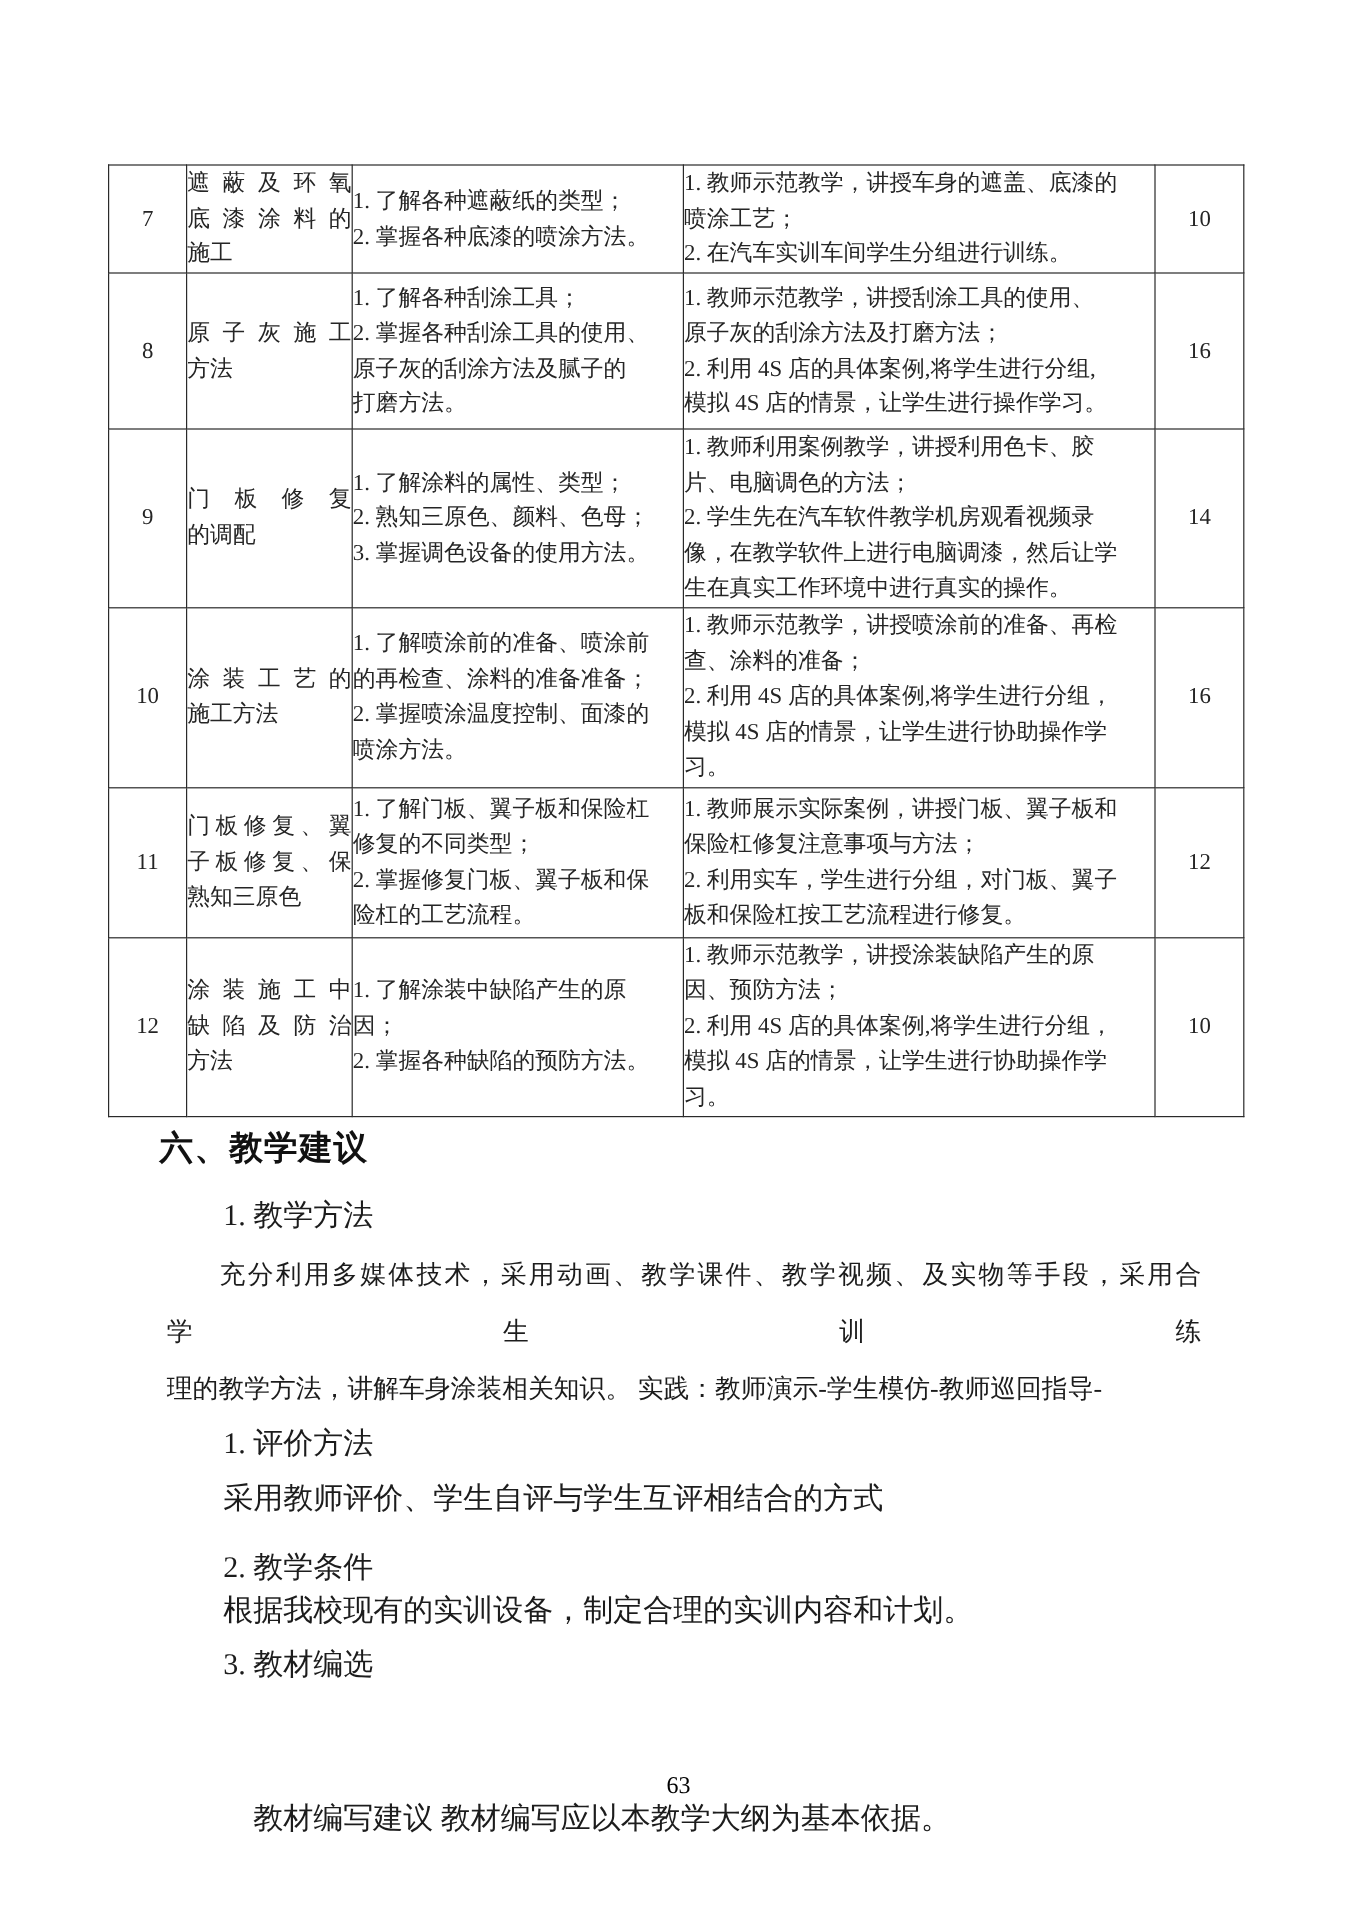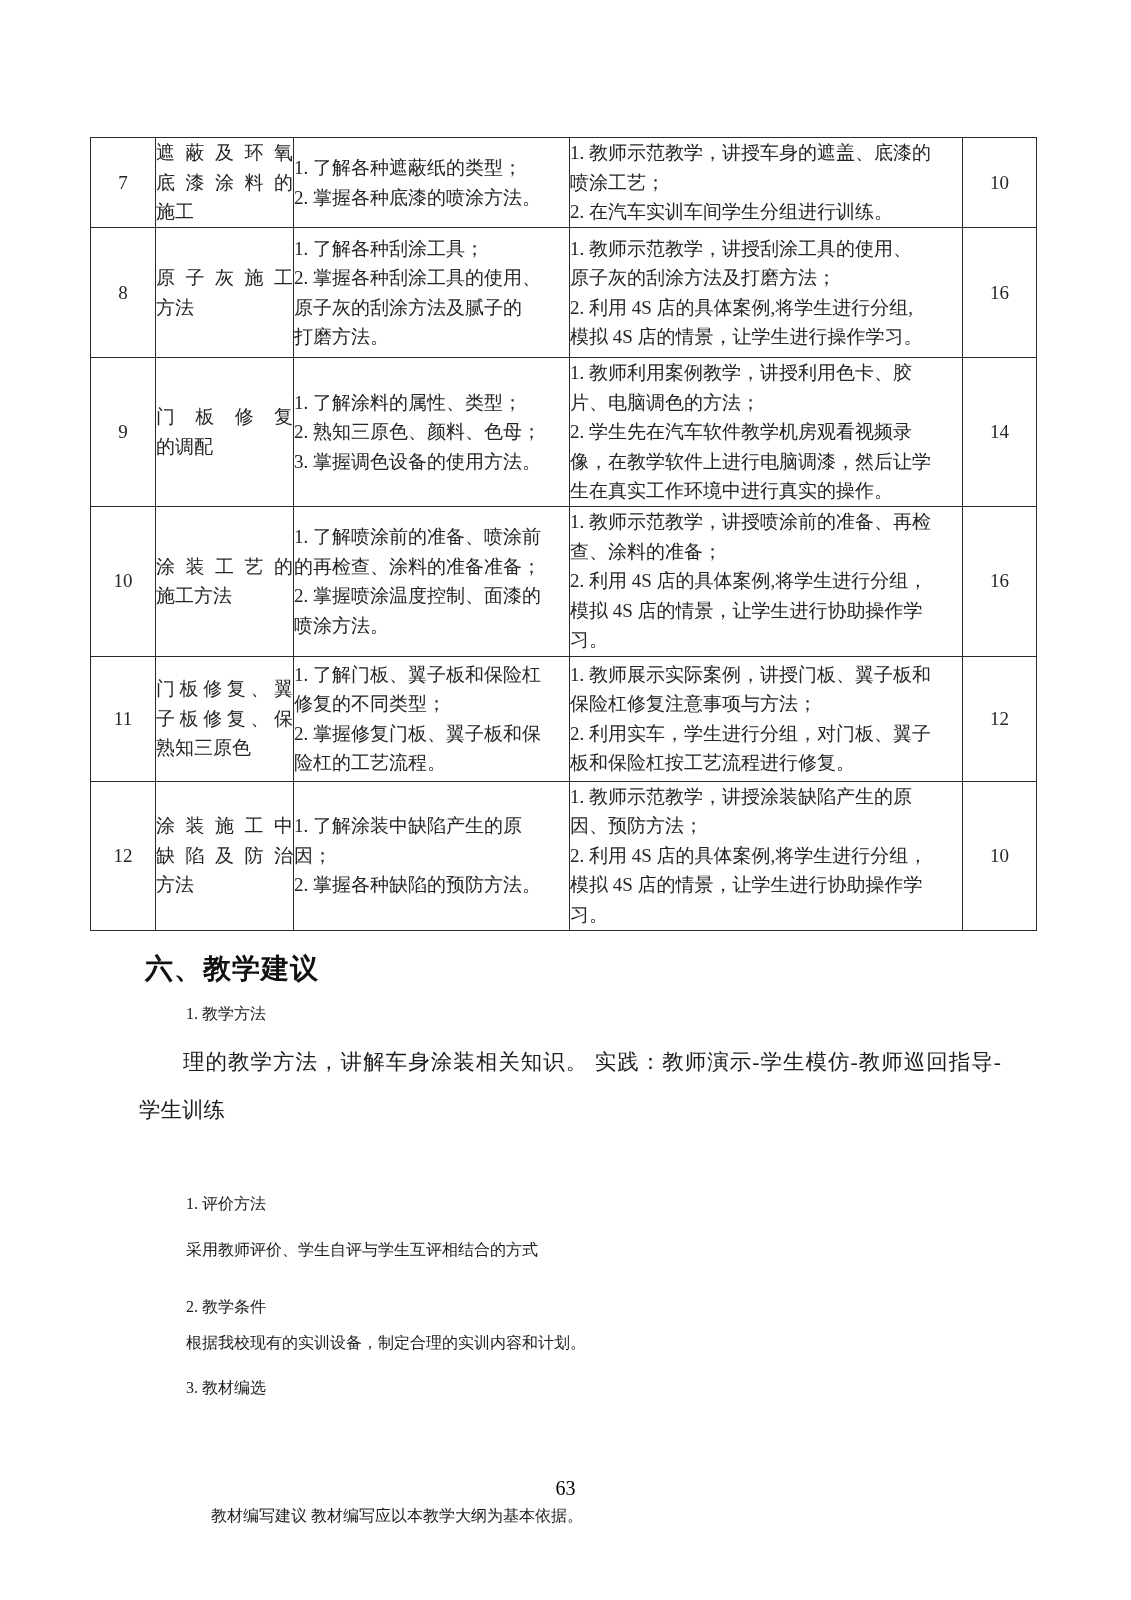--- a/index.html
+++ b/index.html
@@ -34,29 +34,29 @@
   .line{white-space:nowrap;}
   td.c-topic .line{
     text-align:justify;
     text-align-last:justify;
     white-space:normal;
   }
   td.c-topic .line:last-child{text-align-last:left;}
   
   .sec-heading{
     position:absolute;left:133px;top:938px;
-    margin:12px;
+    margin:0;
     font-family:"Liberation Sans","DejaVu Sans",sans-serif;
     font-weight:bold;
     font-size:28px;color:#111;
     letter-spacing:1px;
   }
   .b-line{
     position:absolute;left:186px;
-    font-size:16px;line-height:28px;color:#1c1c1c;
+    font-size:25px;line-height:28px;color:#1c1c1c;
     white-space:nowrap;
   }
   .para1{
     position:absolute;left:139px;top:1039px;width:862px;
     font-size:21.5px;color:#1c1c1c;
   }
   .para1 .line{
     height:47.5px;line-height:47.5px;
     text-align:justify;text-align-last:justify;
     white-space:normal;
@@ -213,22 +213,23 @@
         </tr>
       </tbody>
     </table>
   </div>
 
   <h2 class="sec-heading">六、教学建议</h2>
 
   <div class="b-line t-item1">1. 教学方法</div>
 
   <div class="para1">
+      <div class="line">充分利用多媒体技术，采用动画、教学课件、教学视频、及实物等手段，采用合</div>
+      <div class="line">学生训练</div>
       <div class="line">理的教学方法，讲解车身涂装相关知识。 实践：教师演示-学生模仿-教师巡回指导-</div>
-      <div class="line">学生训练</div>
     </div>
 
   <div class="b-line t-item2">1. 评价方法</div>
   <div class="b-line t-p2">采用教师评价、学生自评与学生互评相结合的方式</div>
 
   <div class="b-line t-item3">2. 教学条件</div>
   <div class="b-line t-p3">根据我校现有的实训设备，制定合理的实训内容和计划。</div>
 
   <div class="b-line t-item4">3. 教材编选</div>
   <div class="b-line t-p4">教材编写建议 教材编写应以本教学大纲为基本依据。</div>

